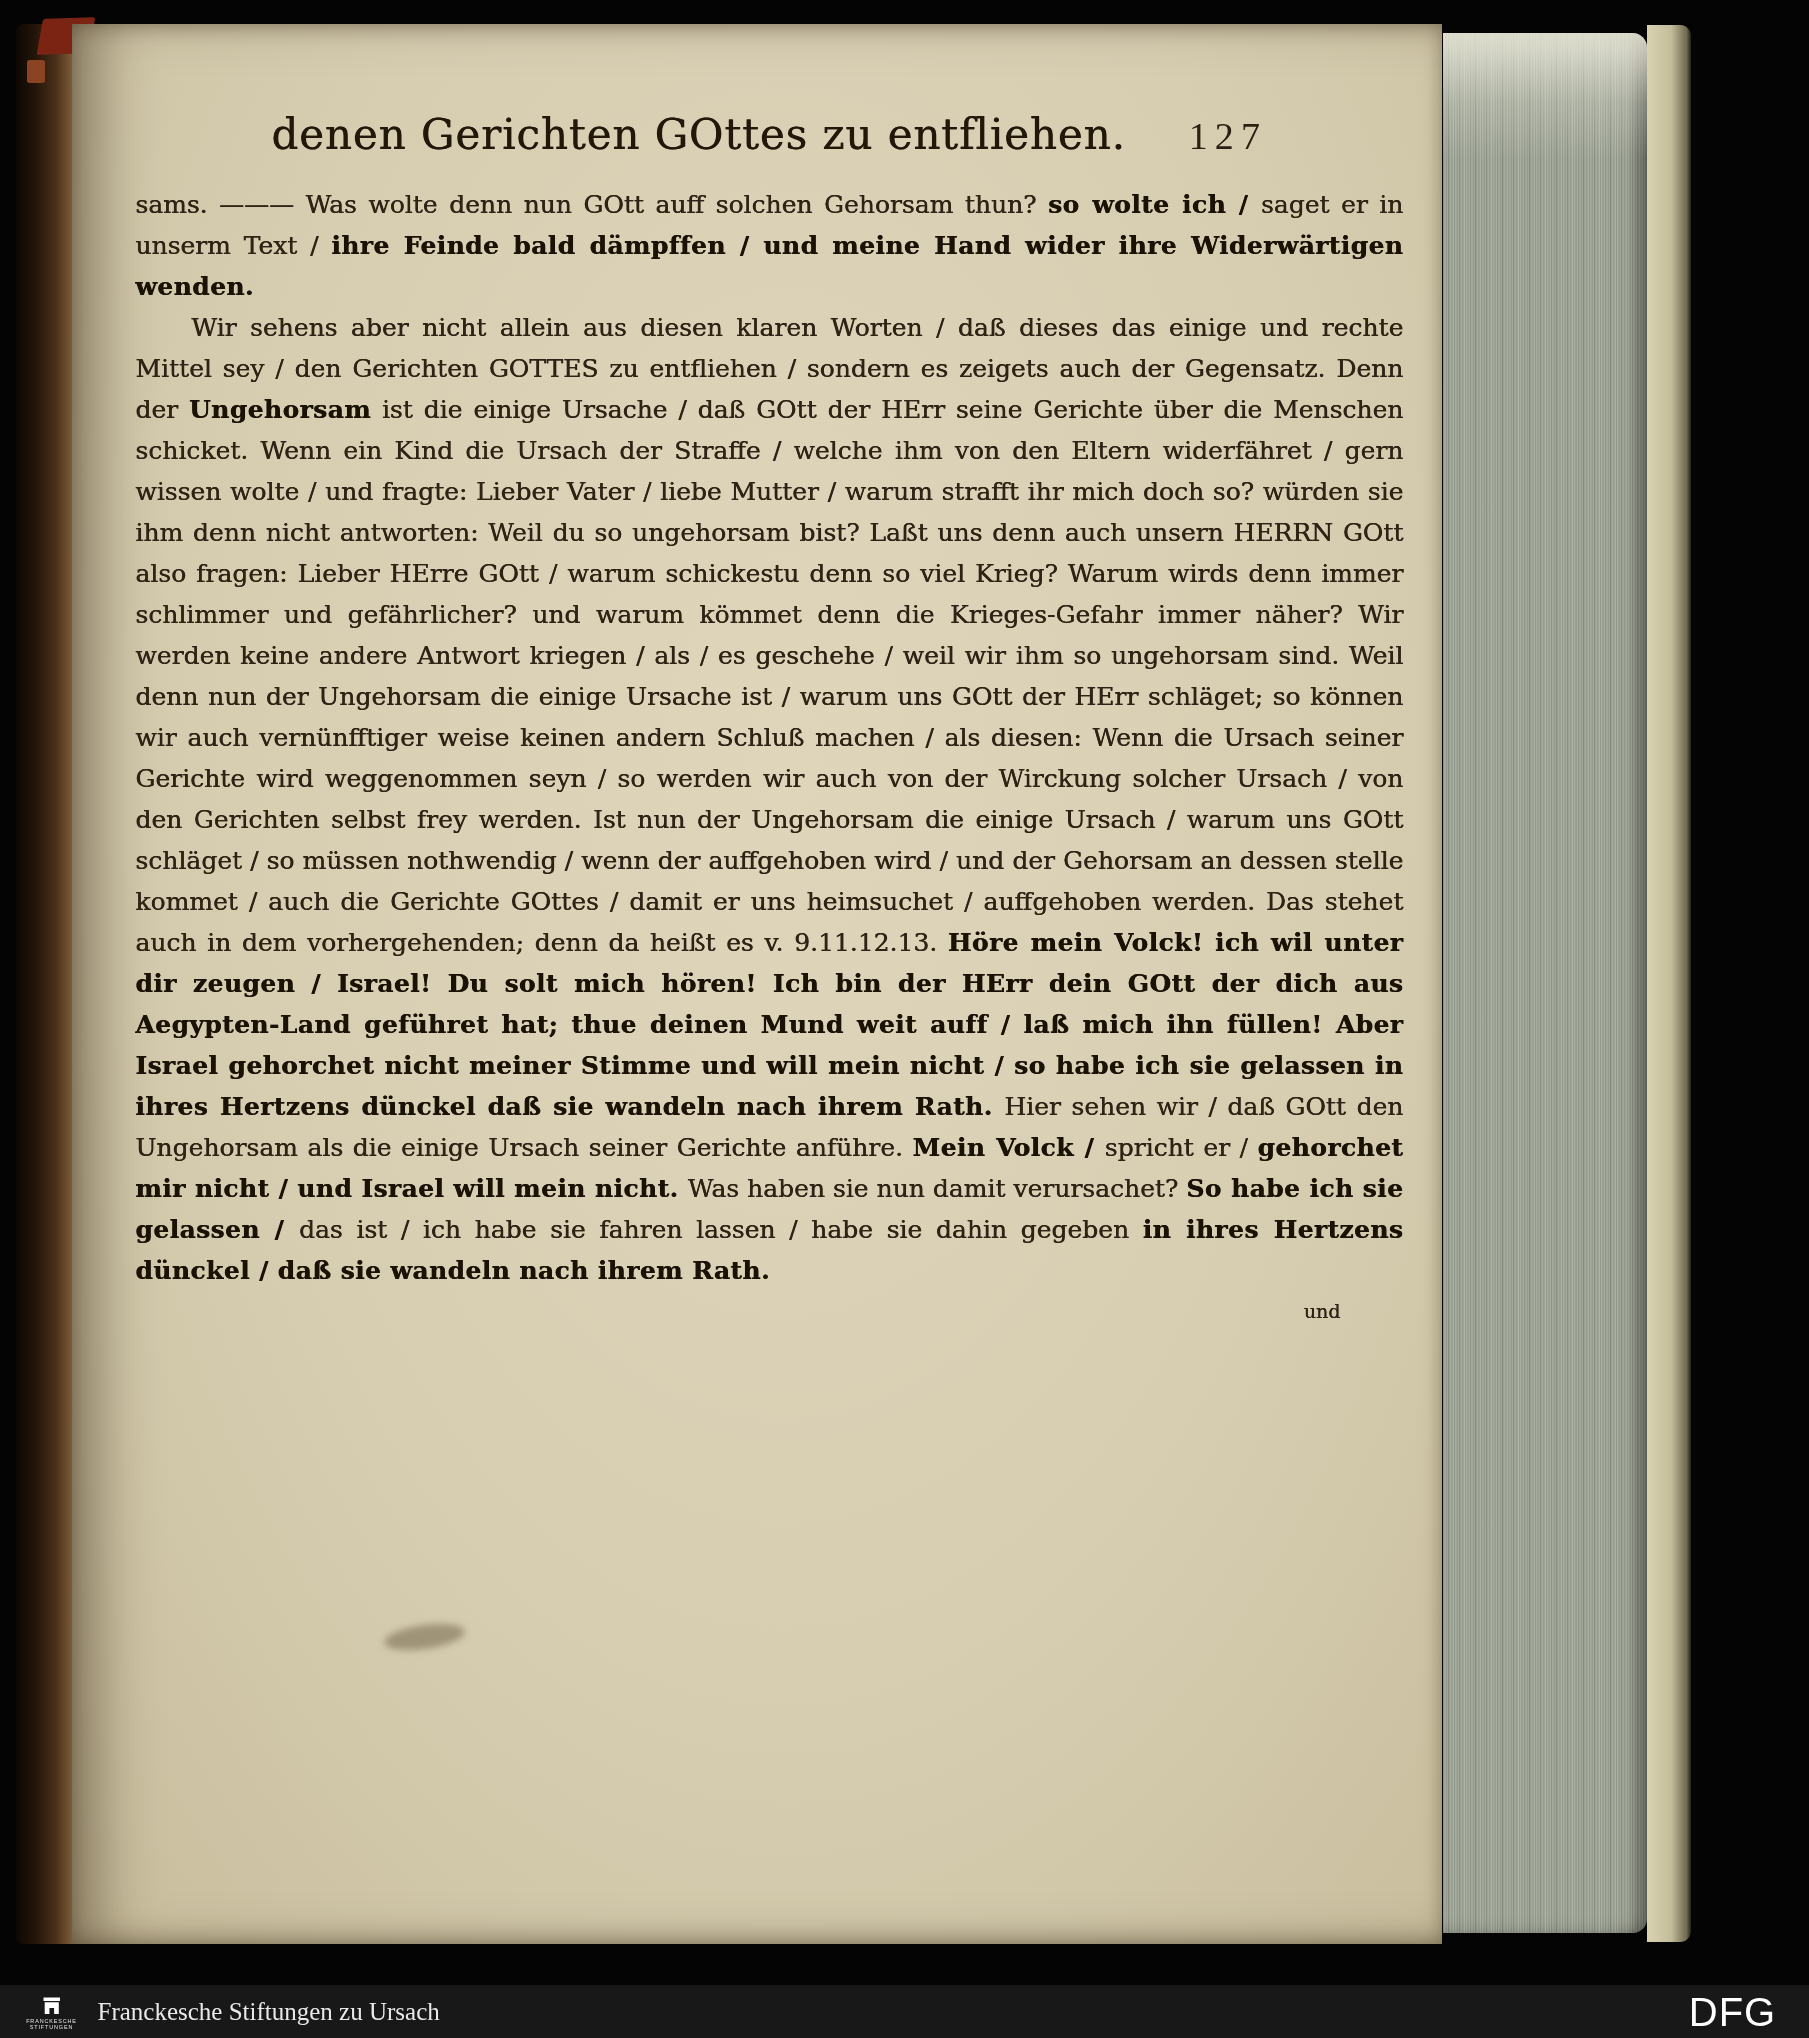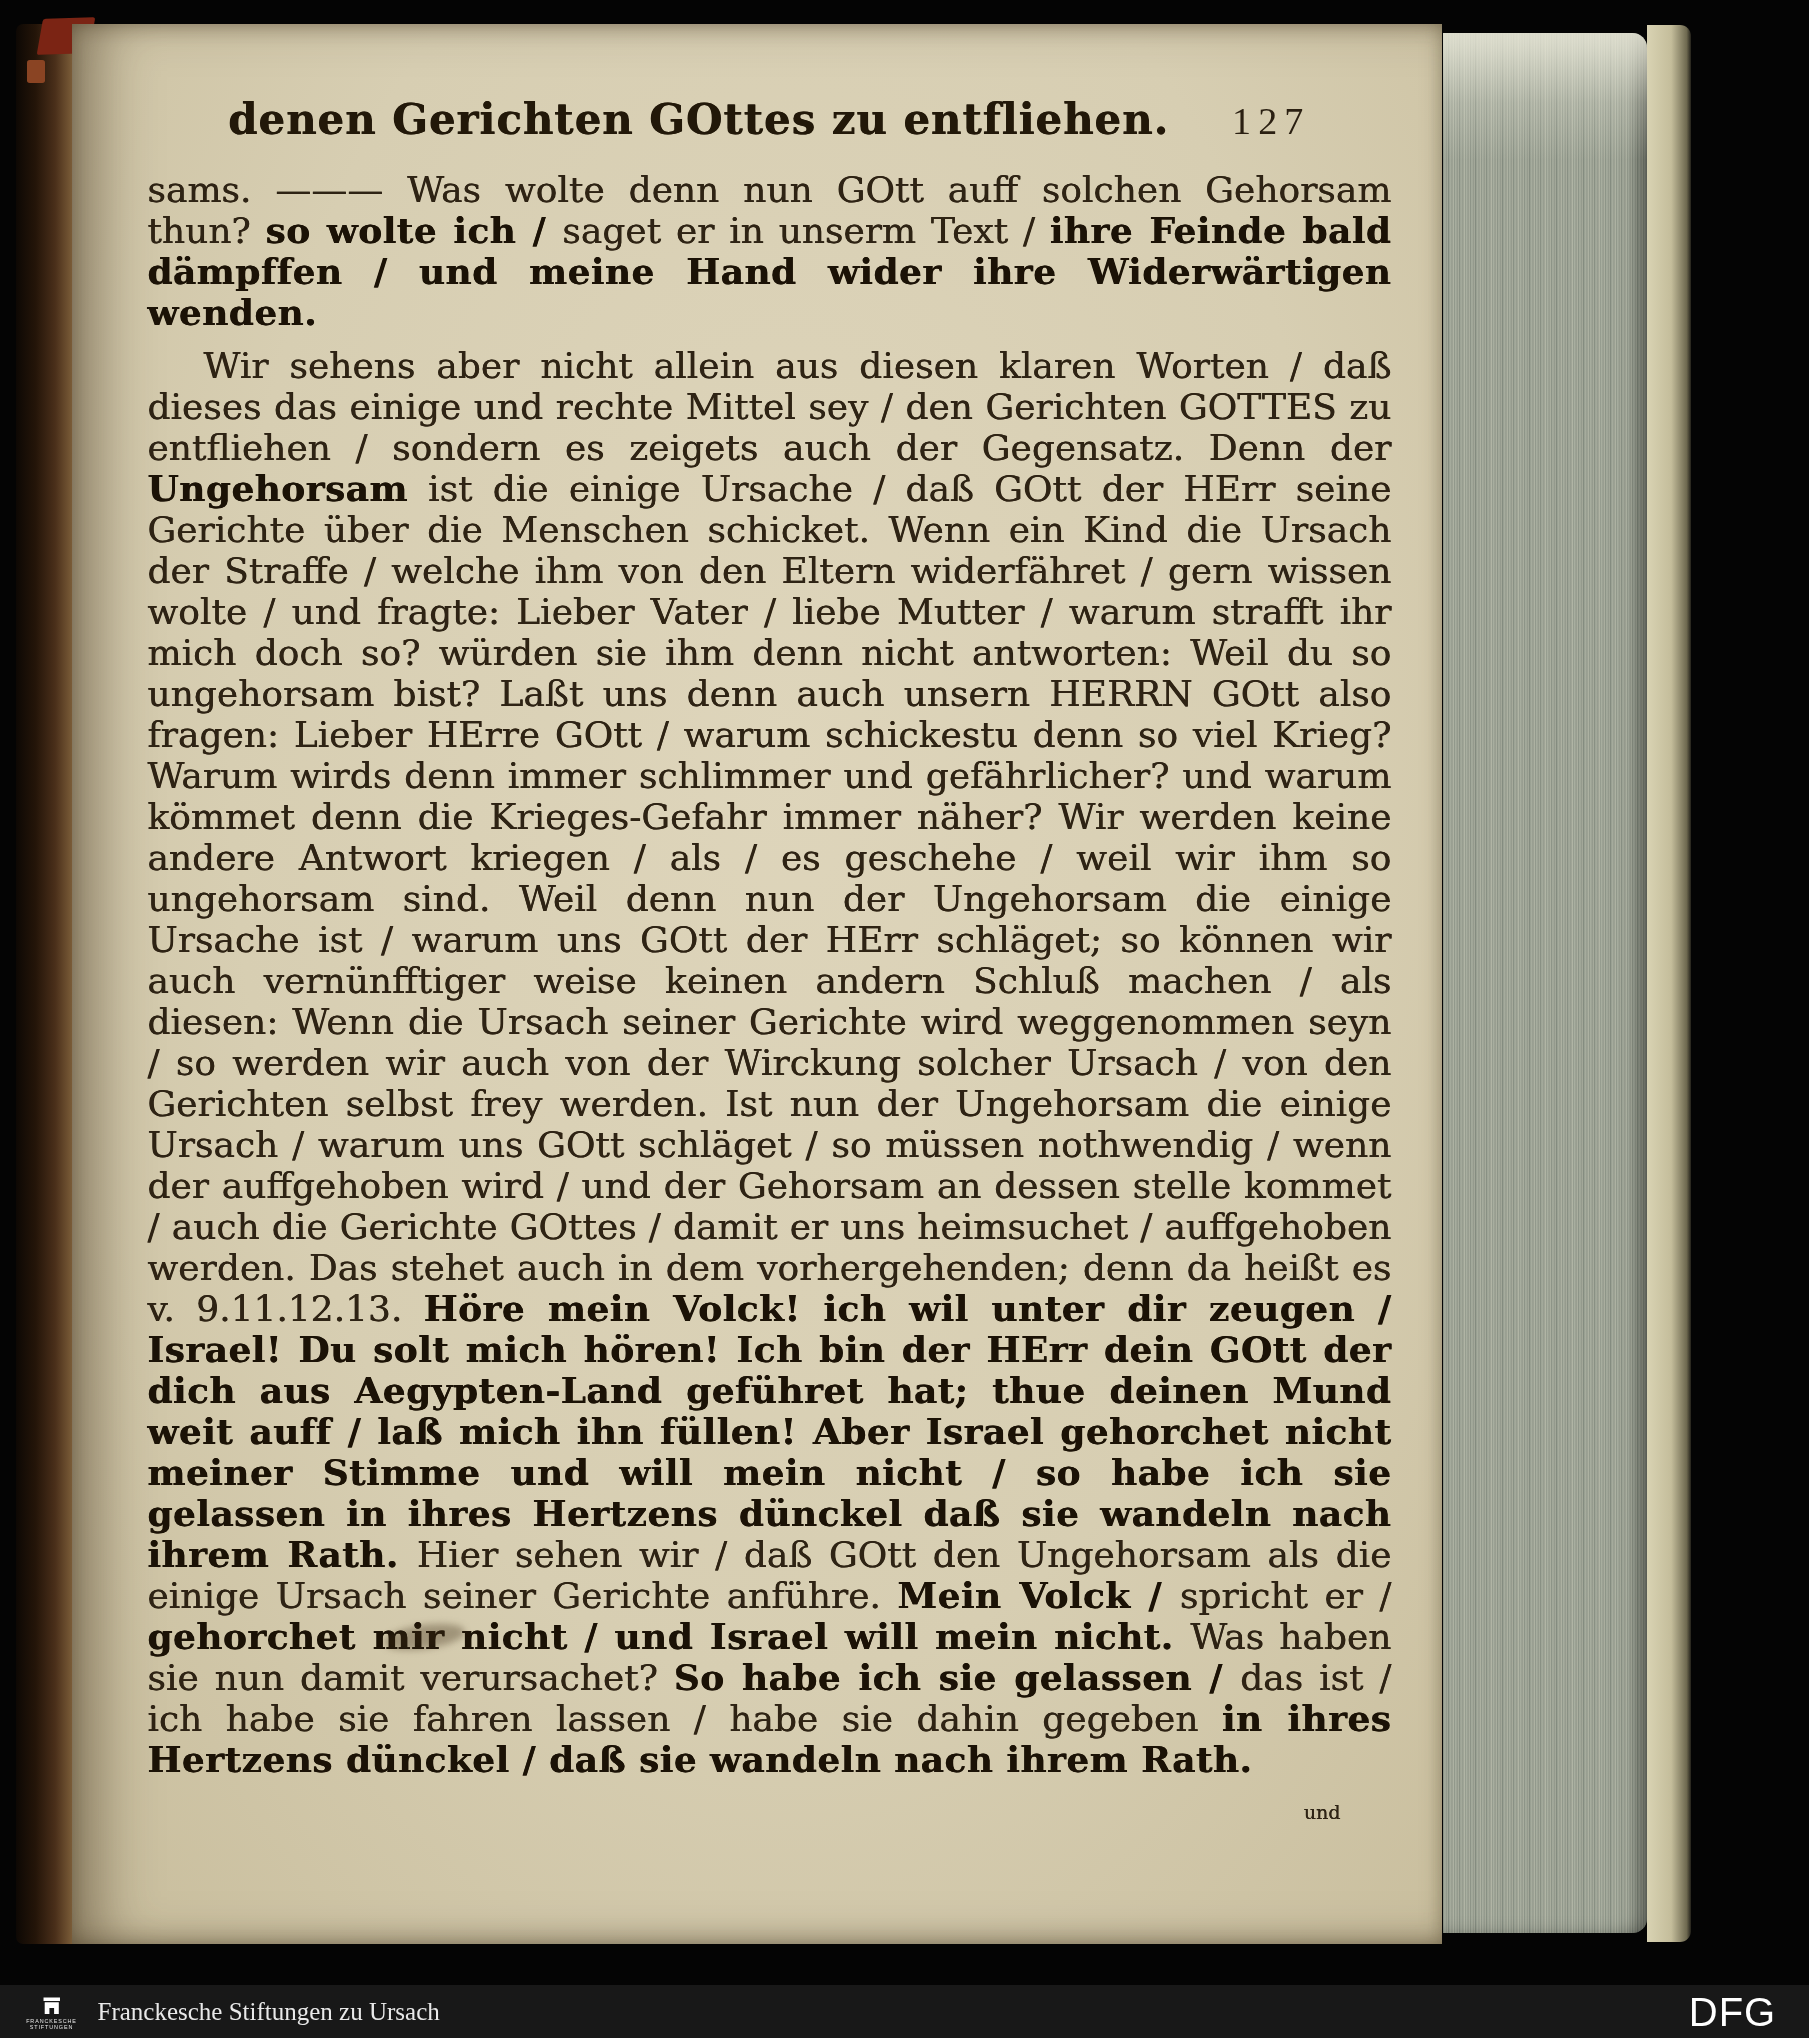--- a/index.html
+++ b/index.html
@@ -97,34 +97,35 @@
   }
   .header {
     display: flex;
     align-items: baseline;
     justify-content: center;
     gap: 63px;
     margin-bottom: 25px;
   }
   .title {
     font-size: 42px;
-    font-weight: bold;
+    font-weight: normal;
     letter-spacing: 0.9px;
     color: #221809;
     text-shadow: 0.5px 0 0 currentColor;
+    margin-top: 15px;
   }
   .pagenum {
     font-size: 38px;
     letter-spacing: 7.2px;
     color: #2b2012;
     font-family: Liberation Serif, serif;
   }
   .text p.para {
-    margin: 12px;
-    font-size: 36px;
+    margin: 0;
+    font-size: 25px;
     line-height: 41px;
     text-align: justify;
     color: #2e2314;
     text-shadow: 0.4px 0 0 currentColor;
   }
   .text p.para.indent { text-indent: 56px; }
   .seg.bold {
     font-weight: bold;
     color: #1b1206;
     letter-spacing: 0.4px;

